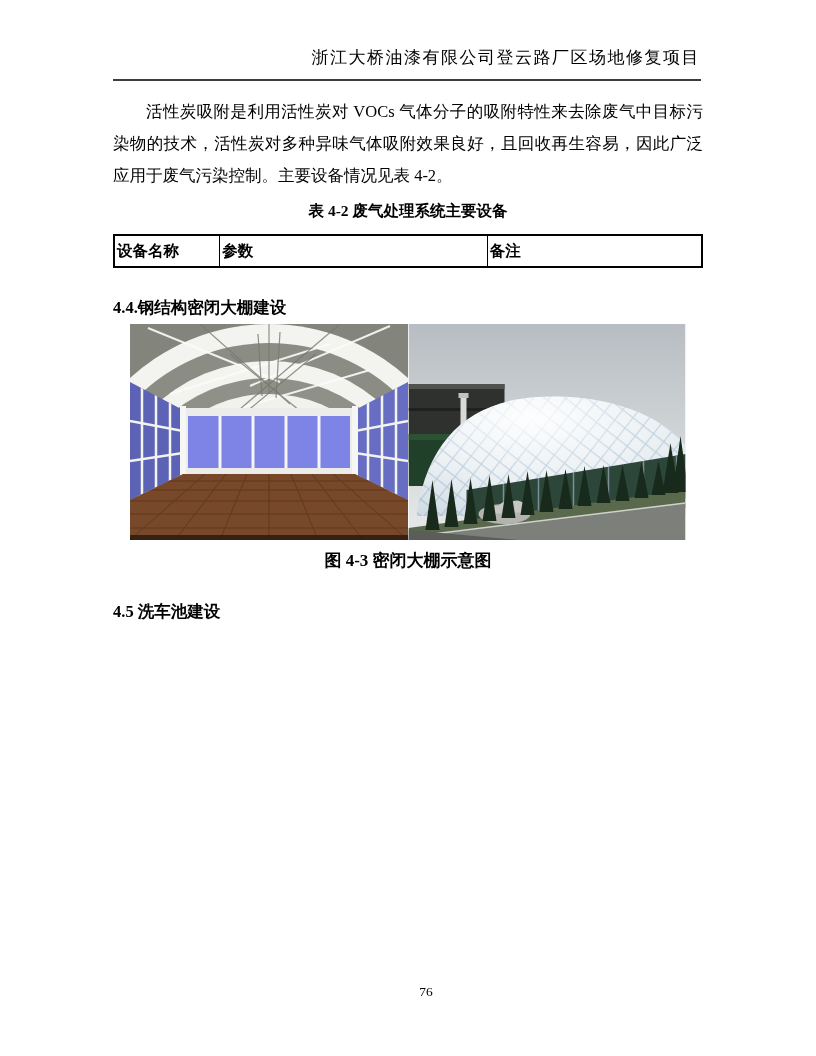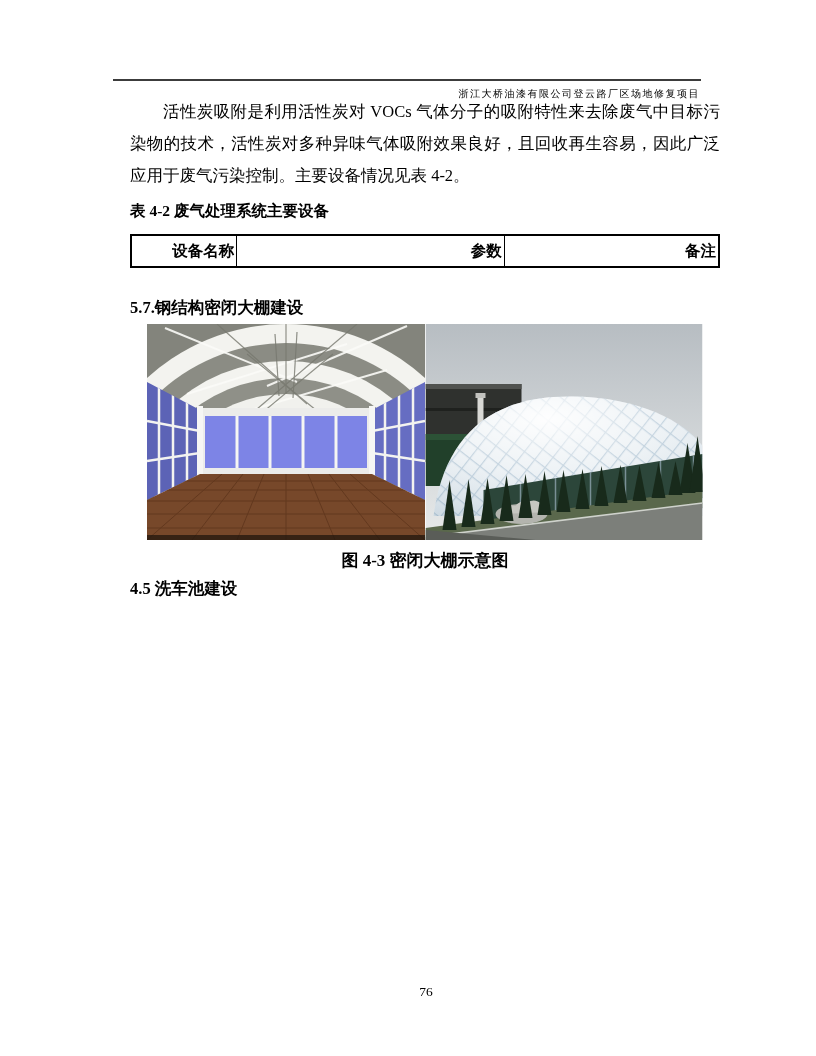--- a/index.html
+++ b/index.html
@@ -6,52 +6,52 @@
   html,body { margin:0; padding:0; background:#ffffff; }
   body {
     width:816px; height:1056px;
     font-family:"Liberation Serif","DejaVu Serif",serif;
     color:#000;
   }
   .page { position:relative; width:816px; height:1056px; background:#fff; overflow:hidden; }
 
   .header-title {
     position:absolute; top:46px; right:116px;
-    font-size:10px; letter-spacing:1.5px; white-space:nowrap;margin-top:41px;
+    font-size:17px; letter-spacing:1.5px; white-space:nowrap;
   }
   .header-rule {
     position:absolute; top:79px; left:113px; width:588px;
     border-top:2px solid #3c3c3c; height:0;
   }
 
-  .content { position:absolute; left:130px; top:96px; width:590px; }
+  .content { position:absolute; left:113px; top:96px; width:590px; }
 
   p.body-para {
     margin:0; font-size:16.5px; line-height:32px;
     text-align:justify; text-indent:2em;
   }
 
   .table-title {
-    margin:8px 0 12px 0; text-align:left; font-weight:bold;
+    margin:8px 0 12px 0; text-align:center; font-weight:bold;
     font-size:15.5px; line-height:22px;
   }
   table.equip {
     width:100%; border-collapse:collapse; margin-top:5px;
     border:2px solid #000;
   }
   table.equip th, table.equip td {
-    border:1px solid #000; text-align:right; vertical-align:middle;
+    border:1px solid #000; text-align:left; vertical-align:middle;
     font-size:15.5px; padding:0 2px; height:30px;
   }
   table.equip th { font-weight:bold; height:32px; }
 
   .sec-heading {
     margin:28px 0 0 0; font-weight:bold; font-size:16.5px; line-height:24px;
   }
-  .sec-heading.h45 { margin-top:5px; }
+  .sec-heading.h45 { margin-top:28px; }
   p.after-heading { margin-top:6px; }
 
   .figure-row {
     display:flex; align-items:flex-start; margin:4px 0 0 17px; width:556px;
   }
   .figure-row svg { display:block; }
   .fig-caption {
     margin:10px 0 0 0; text-align:center; font-weight:bold;
     font-size:17px; line-height:22px;
   }
@@ -85,21 +85,21 @@
         <tr>
           <th>设备名称</th>
           <th>参数</th>
           <th>备注</th>
         </tr>
       </thead>
       <tbody>
       </tbody>
     </table>
 
-    <div class="sec-heading">5.7.钢结构密闭大棚建设</div>
+    <div class="sec-heading">4.4.钢结构密闭大棚建设</div>
 
 
     <div class="figure-row">
 
       <svg width="278" height="216" viewBox="0 0 278 216" role="img">
         <defs>
           <clipPath id="lclip">
               <rect width="278" height="216"></rect>
             </clipPath>
           <clipPath id="lwallClip">

